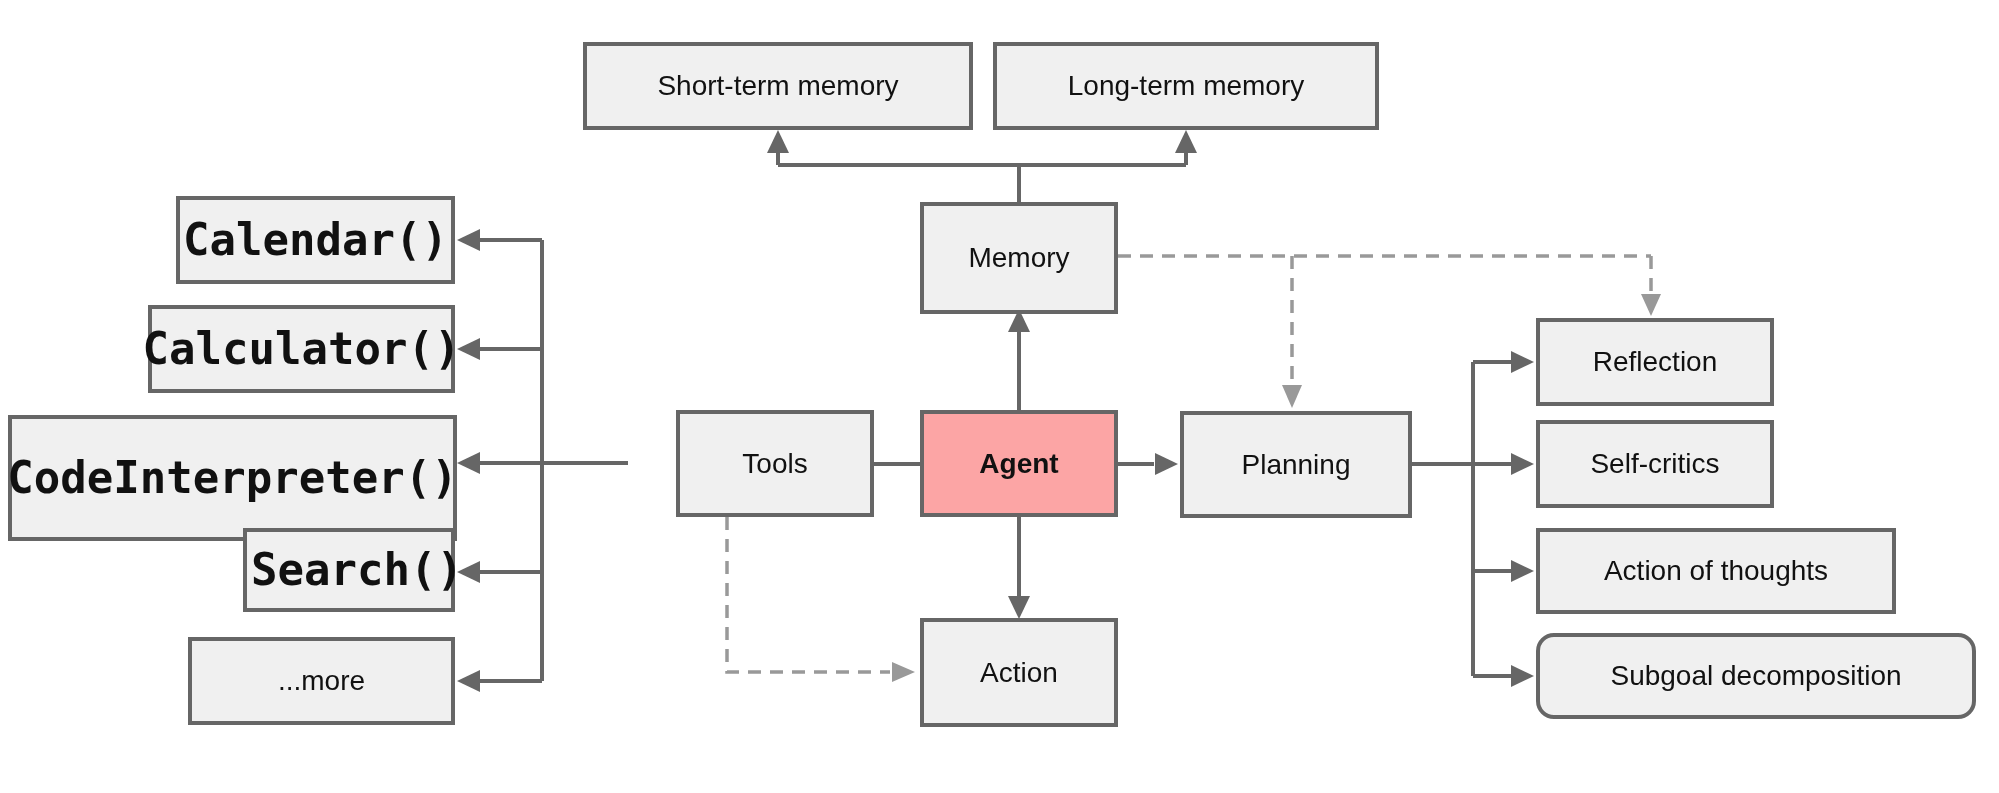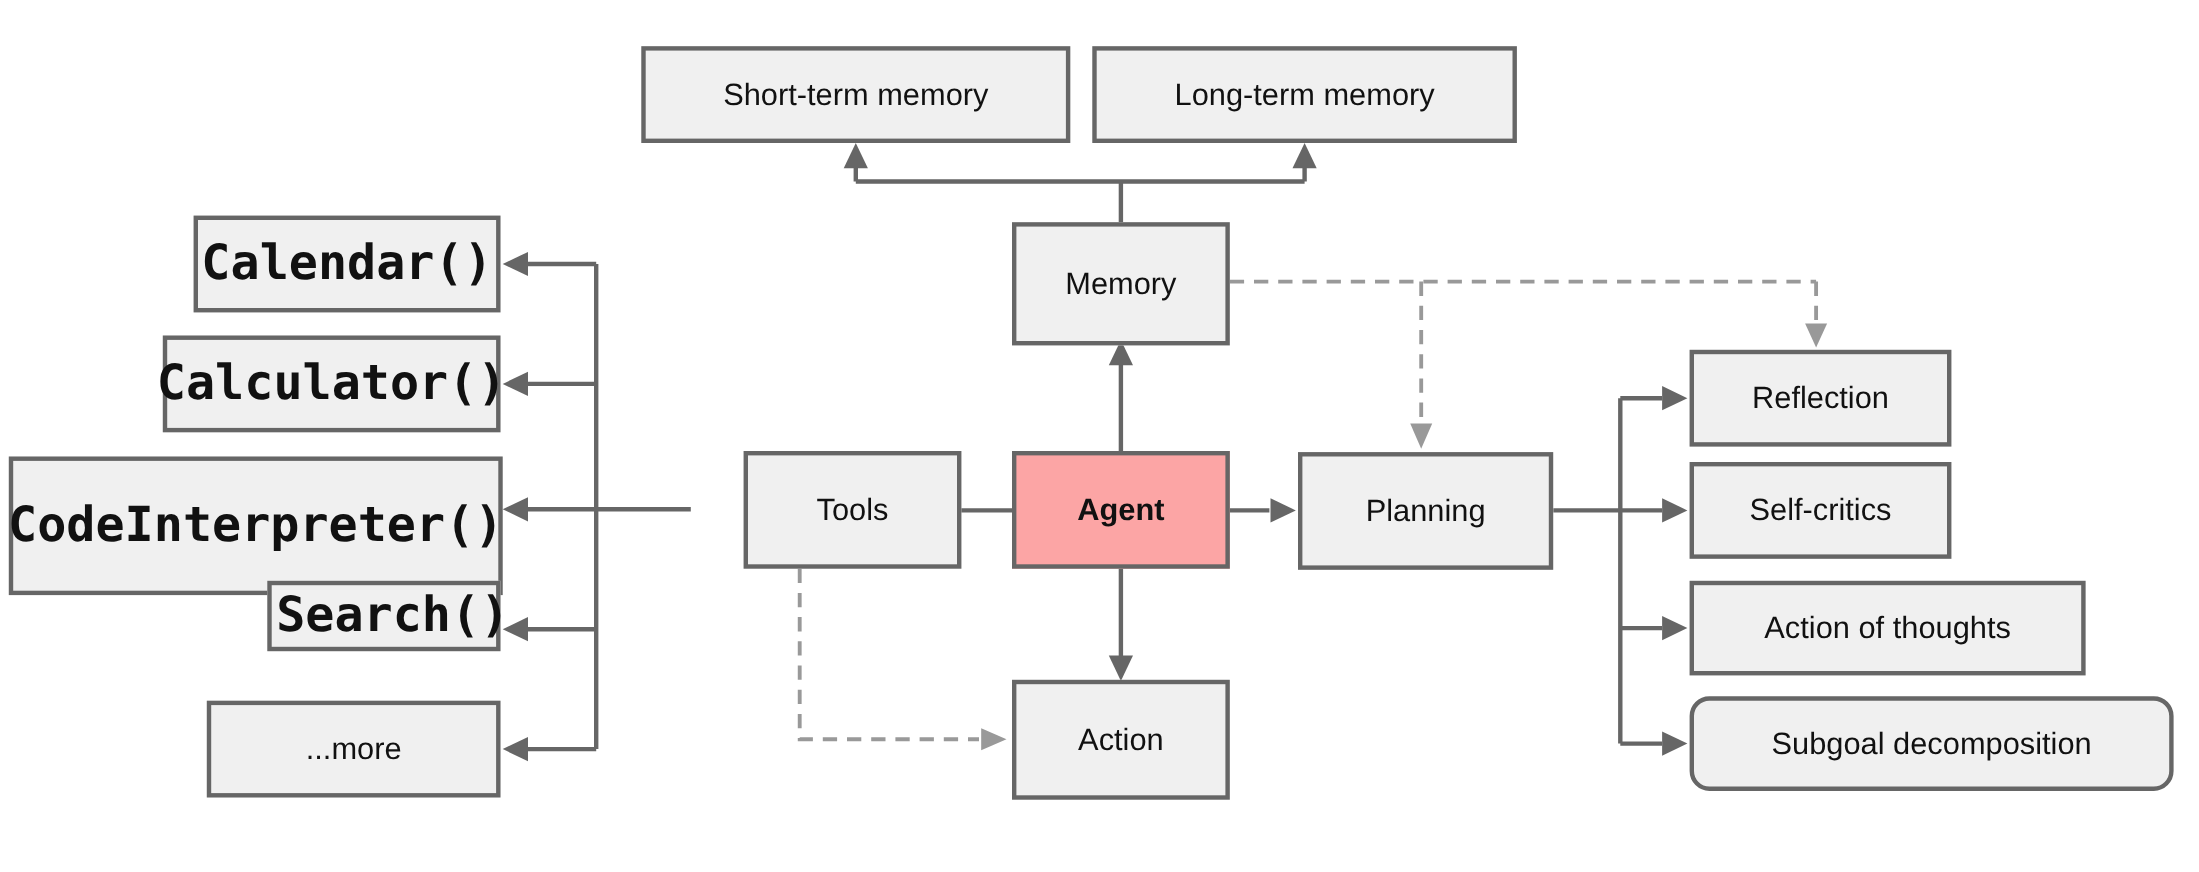--- a/index.html
+++ b/index.html
@@ -147,21 +147,21 @@
 
   <div class="node" style="left:920px; top:202px; width:198px; height:112px;">Memory</div>
   <div class="node agent" style="left:920px; top:410px; width:198px; height:107px;">Agent</div>
   <div class="node" style="left:628px; top:410px; width:198px; height:107px;margin-left:48px;">Tools</div>
   <div class="node" style="left:1180px; top:411px; width:232px; height:107px;">Planning</div>
   <div class="node" style="left:920px; top:618px; width:198px; height:109px;">Action</div>
 
   <div class="node code" style="left:176px; top:196px; width:279px; height:88px;">Calendar()</div>
   <div class="node code" style="left:148px; top:305px; width:307px; height:88px;">Calculator()</div>
   <div class="node code" style="left:8px; top:415px; width:449px; height:126px;">CodeInterpreter()</div>
-  <div class="node code" style="left:243px; top:528px; width:212px; height:64px;padding-left:16px;">Search()</div>
+  <div class="node code" style="left:243px; top:528px; width:212px; height:84px;padding-left:16px;">Search()</div>
   <div class="node" style="left:188px; top:637px; width:267px; height:88px;">...more</div>
 
   <div class="node" style="left:1536px; top:318px; width:238px; height:88px;">Reflection</div>
   <div class="node" style="left:1536px; top:420px; width:238px; height:88px;">Self-critics</div>
   <div class="node" style="left:1536px; top:528px; width:360px; height:86px;">Action of thoughts</div>
   <div class="node" style="left:1536px; top:633px; width:440px; height:86px;border-radius:18px;">Subgoal decomposition</div>
 
 </div>
 
 </body></html>

